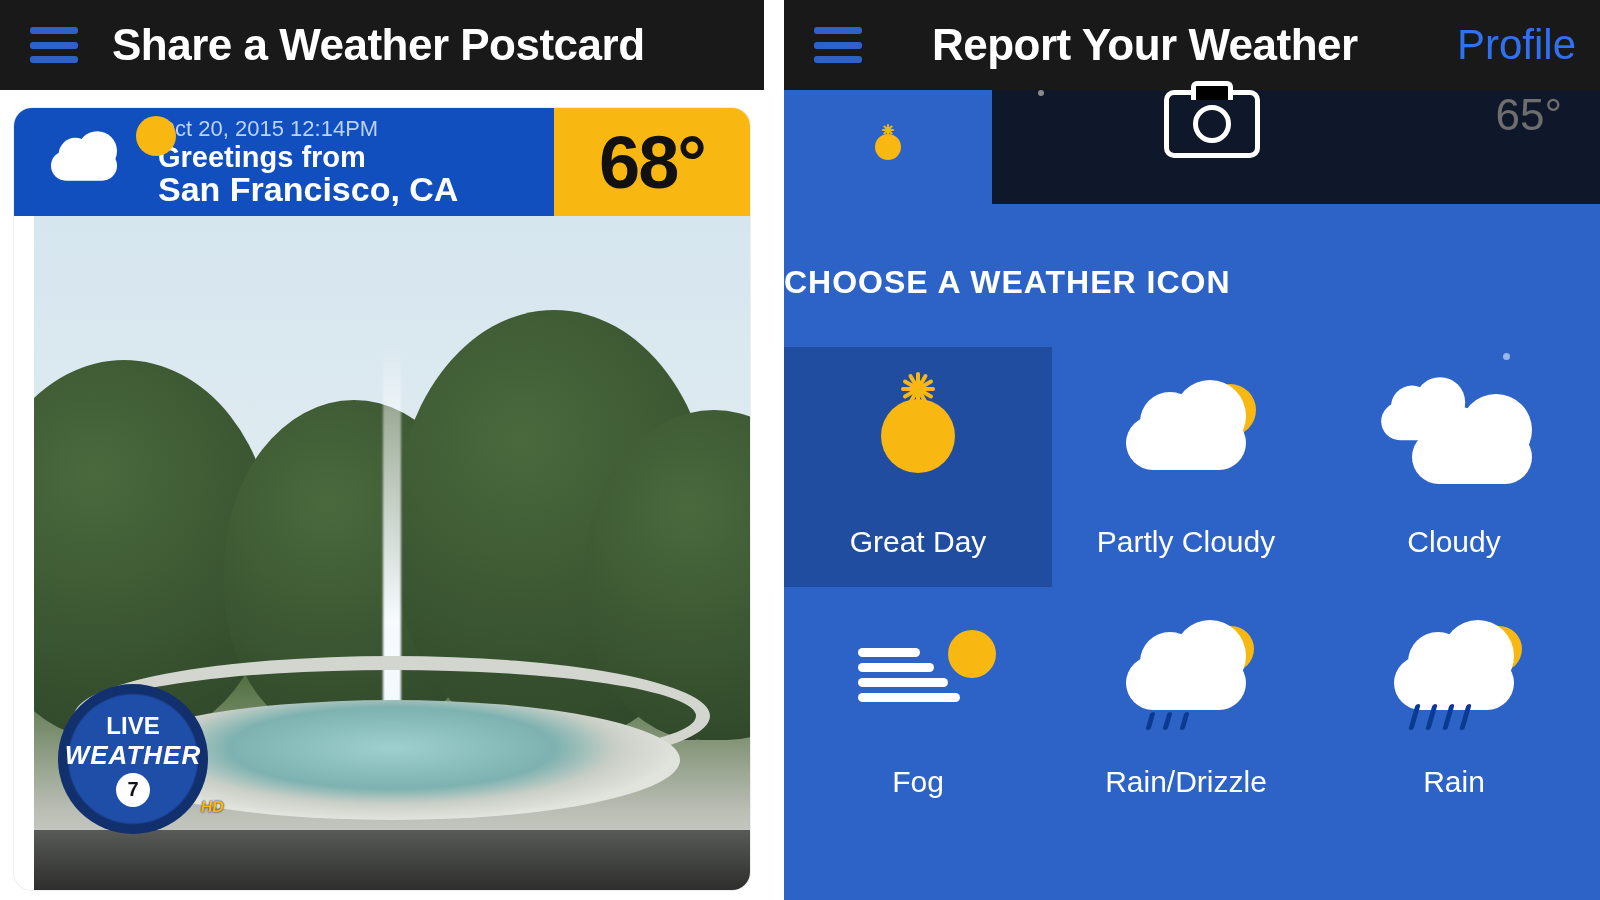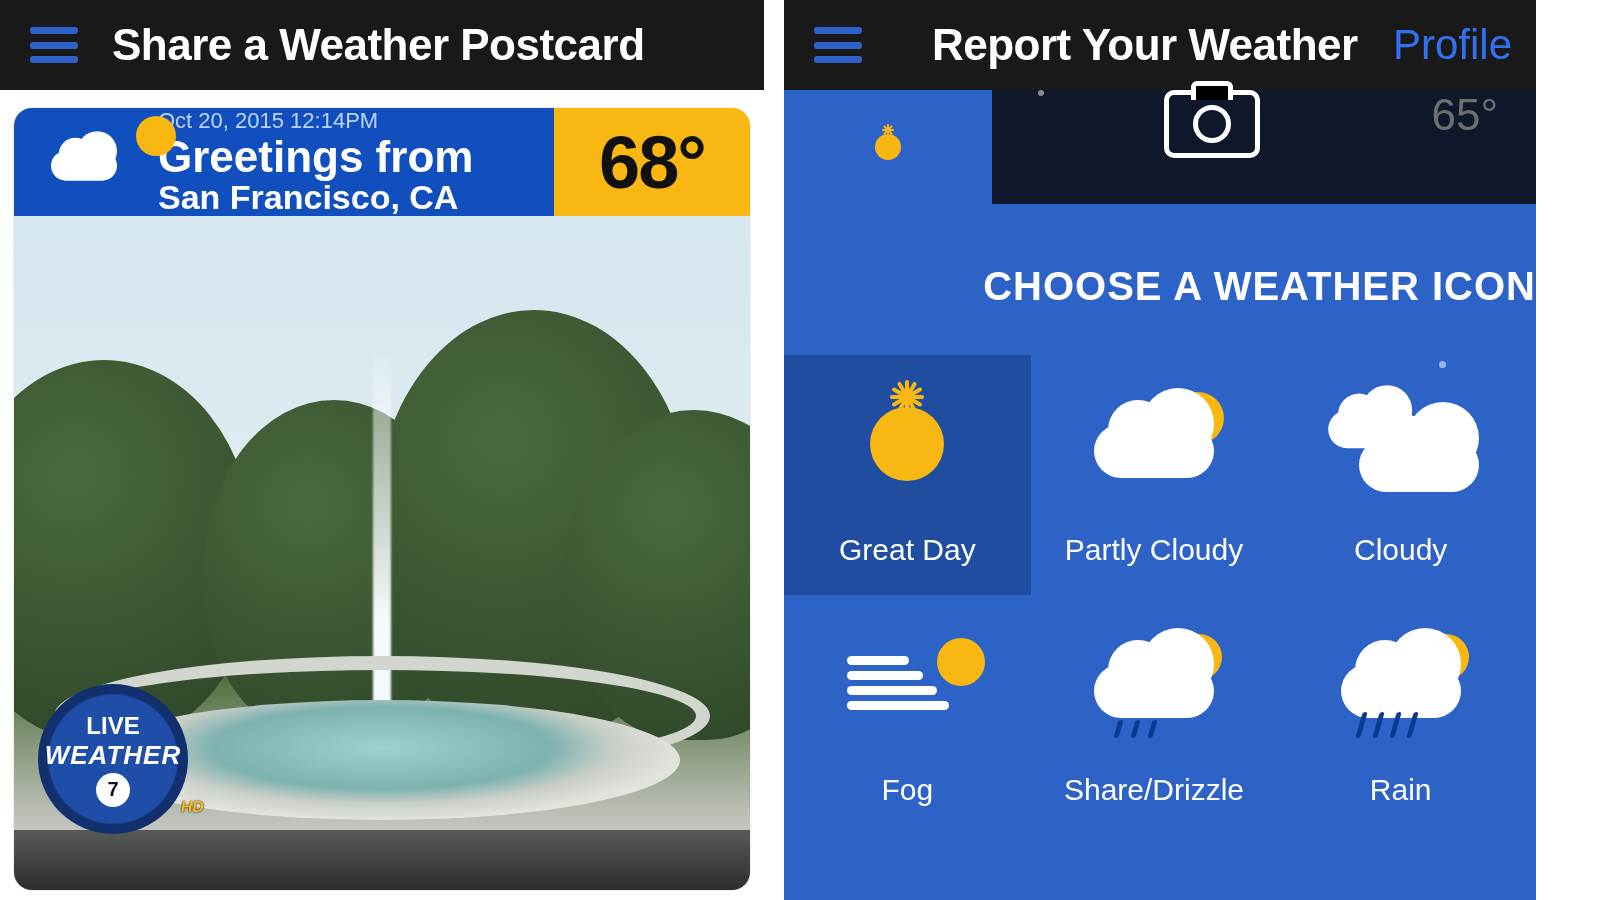--- a/index.html
+++ b/index.html
@@ -1,40 +1,40 @@
 <!DOCTYPE html>
 <html><head>
 <meta charset="utf-8">
 <style>
   * { box-sizing: border-box; margin: 0; padding: 0; }
   html, body { width: 1600px; height: 900px; overflow: hidden; font-family: "Helvetica Neue", Helvetica, Arial, sans-serif; background:#fff;}
   .stage { display:flex; gap:20px; width:1600px; height:900px; padding:0; }
   .screen { position:relative; background:#fff; }
   .left  { width:764px; }
-  .right { width:752px; }
+  .right { width:816px; }
 
   
   .hdr { height:90px; background:#191919; display:flex; align-items:center; position:relative; }
   .hdr .menu { width:48px; height:36px; margin-left:30px; display:flex; flex-direction:column; justify-content:space-between; cursor:pointer;}
   .hdr .menu span { height:7px; width:100%; background:#2F62C9; border-radius:3px; }
   .hdr .title { color:#fff; font-size:44px; font-weight:700; margin-left:34px; letter-spacing:-.5px;}
   .right .hdr .title { margin-left:70px; }
   .hdr .profile { position:absolute; right:24px; color:#3071F2; font-size:42px; font-weight:400; }
 
   
   .postcard { margin:18px 14px 0 14px; border-radius:18px; overflow:hidden; position:relative; box-shadow:0 0 0 1px #eee; }
   .pc-band { display:flex; height:108px; }
   .pc-band .iconcell { width:140px; background:#114FBF; display:flex; align-items:center; justify-content:center;}
   .pc-band .meta  { flex:1; background:#114FBF; color:#fff; padding:8px 4px 8px 4px; display:flex; flex-direction:column; justify-content:center;}
   .pc-band .meta .dt { font-size:22px; color:#bcd3ff; font-weight:400; }
-  .pc-band .meta .g1 { font-size:44px; font-weight:800; line-height:1.05;}
+  .pc-band .meta .g1 { font-size:29px; font-weight:800; line-height:1.05;}
   .pc-band .meta .g2 { font-size:34px; font-weight:800; line-height:1.05;}
   .pc-band .temp { width:196px; background:#F9B712; color:#111; font-size:74px; font-weight:800; display:flex; align-items:center; justify-content:center; letter-spacing:-2px;}
   .pc-photo { position:relative; height:674px; background:
-     linear-gradient(180deg,#d6e6ef 0%, #e0ecf1 46%, #a6b89a 46%, #6d8c58 56%, #4f6e3e 68%, #b9bdb4 88%, #e0e1de 100%);
+     linear-gradient(180deg,#d6e6ef 0%, #e0ecf1 46%, #a6b89a 46%, #6d8c58 56%, #4f6e3e 68%, #b9bdb4 88%, #e0e1de 100%); margin-left: 20px;
   }
   .trees { position:absolute; top:40px; bottom:150px; left:0; right:0; overflow:hidden;}
   .tree { position:absolute; bottom:0; border-radius:50% 50% 45% 45%; background:radial-gradient(circle at 40% 30%, #4a6a3d, #2c4327);}
   .t1{width:300px;height:380px;left:-60px}
   .t2{width:260px;height:340px;left:190px}
   .t3{width:320px;height:430px;left:360px}
   .t4{width:260px;height:330px;left:550px}
   .trunk{position:absolute;bottom:0;width:22px;height:180px;background:#3e3a2f;}
   .tk1{left:70px}.tk2{left:300px}.tk3{left:500px}.tk4{left:640px}
   .fountain{position:absolute;left:0;right:0;bottom:60px;height:170px;}
@@ -59,21 +59,21 @@
   .right .body { position:relative; background:#2D63C7; height:810px; }
   .topstrip { height:114px; display:flex; }
   .topstrip .cur { width:208px; display:flex; align-items:center; justify-content:center; background:#2D63C7;}
   .topstrip .black { flex:1; background:#0f172a; display:flex; position:relative;}
   .dotsm{width:6px;height:6px;border-radius:50%;background:#8a8a8a;margin-left:46px}
   .cam{margin-left:120px;width:96px;height:68px;border:5px solid #fff;border-radius:10px;position:relative}
   .cam::before{content:"";position:absolute;top:-14px;left:22px;width:32px;height:14px;border:5px solid #fff;border-bottom:none;border-radius:6px 6px 0 0;background:#000}
   .cam .lens{position:absolute;top:50%;left:50%;width:38px;height:38px;border:5px solid #fff;border-radius:50%;transform:translate(-50%,-50%)}
   .tempR{position:absolute;right:38px;color:#6e6e6e;font-size:44px;font-weight:400}
 
-  .section-title{color:#fff;text-align:right;font-size:40px;font-weight:700;letter-spacing:1px;margin-top:60px}
+  .section-title{color:#fff;text-align:left;font-size:32px;font-weight:700;letter-spacing:1px;margin-top:60px}
 
   .grid{display:grid;grid-template-columns:repeat(3,1fr);gap:0;margin-top:46px;padding:0 12px 12px 0;}
   .tile{height:240px;display:flex;flex-direction:column;align-items:center;justify-content:flex-end;color:#fff;cursor:pointer;position:relative}
   .tile.sel{background:#204D9F}
   .tile .lbl{font-size:30px;font-weight:400;margin-bottom:28px}
   .ticon{flex:1;display:flex;align-items:center;justify-content:center;width:100%}
   .dot-accent{position:absolute;top:6px;right:78px;width:7px;height:7px;border-radius:50%;background:#9ab6e7}
 
   
   .sun{width:74px;height:74px;border-radius:50%;background:#F9B712;position:relative}
@@ -274,21 +274,21 @@
                   <div class="b b2"></div>
                   <div class="b b3"></div>
                 </div>
             <div class="rain-drops">
                   <i></i>
                   <i></i>
                   <i></i>
                 </div>
           </div>
             </div>
-          <div class="lbl">Share/Drizzle</div>
+          <div class="lbl">Rain/Drizzle</div>
         </div>
 
         <div class="tile">
           <div class="ticon">
               <div style="position:relative">
             <div class="behind-sun" style="right:-8px;top:-16px;width:46px;height:46px"></div>
             <div class="cloud">
                   <div class="b b1"></div>
                   <div class="b b2"></div>
                   <div class="b b3"></div>

